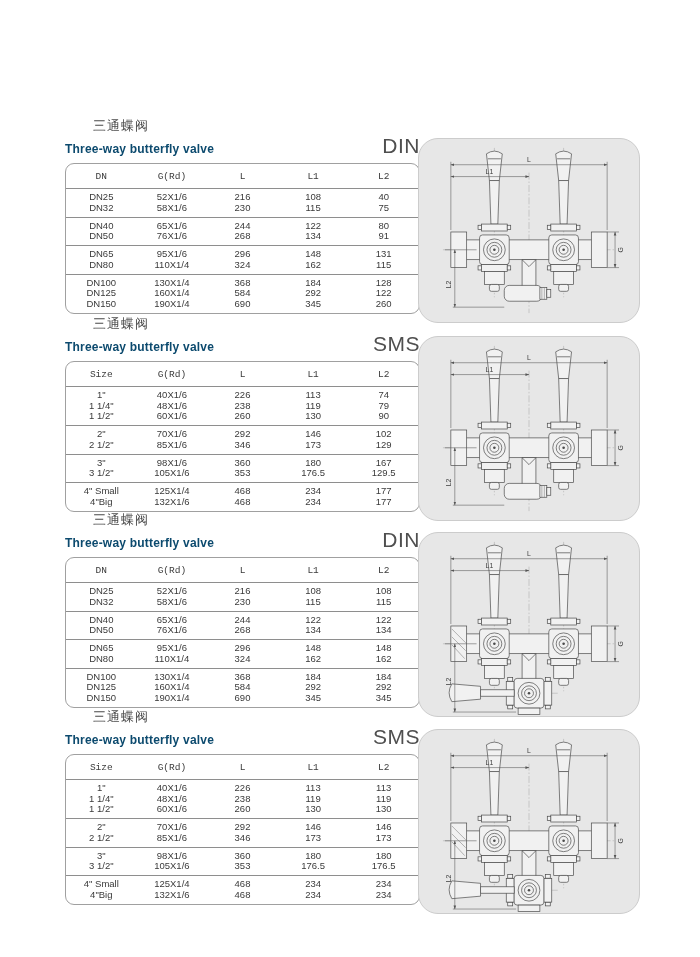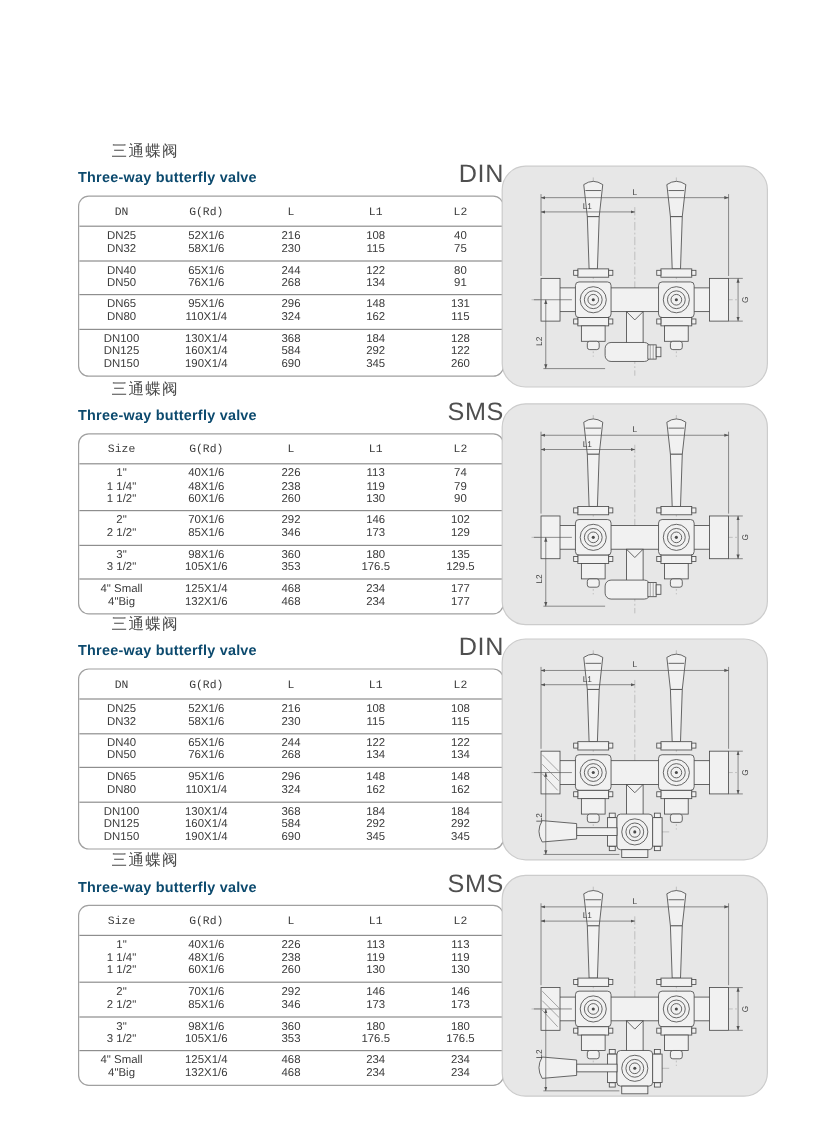--- a/index.html
+++ b/index.html
@@ -272,21 +272,21 @@
             <div class="vt-cell">173</div>
             <div class="vt-cell">129</div>
           </div>
         </div>
         <div class="vt-group">
           <div class="vt-row">
             <div class="vt-cell">3"</div>
             <div class="vt-cell">98X1/6</div>
             <div class="vt-cell">360</div>
             <div class="vt-cell">180</div>
-            <div class="vt-cell">135</div>
+            <div class="vt-cell">167</div>
           </div>
           <div class="vt-row">
             <div class="vt-cell">3 1/2"</div>
             <div class="vt-cell">105X1/6</div>
             <div class="vt-cell">353</div>
             <div class="vt-cell">176.5</div>
             <div class="vt-cell">129.5</div>
           </div>
         </div>
         <div class="vt-group">

